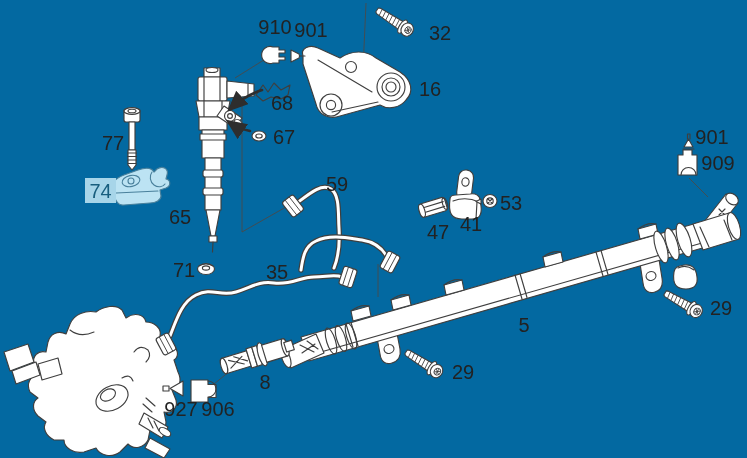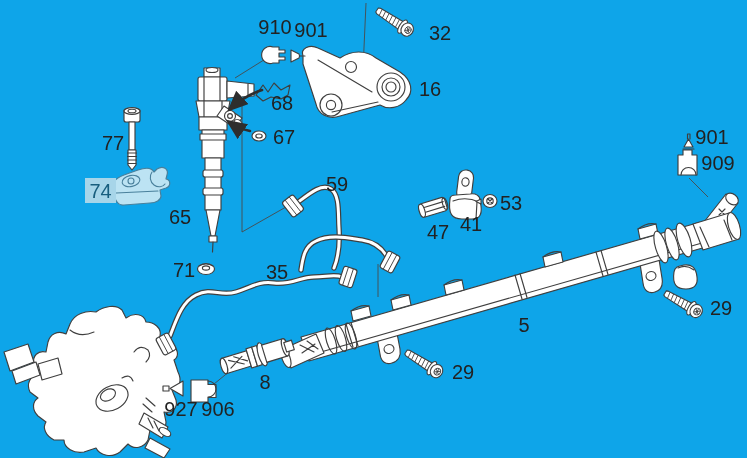--- a/index.html
+++ b/index.html
@@ -1,16 +1,16 @@
 <!DOCTYPE html>
 <html><head>
 <meta charset="utf-8">
 <style>
   html,body{margin:0;padding:0;background:#ffffff;}
-  .stage{position:relative;width:747px;height:458px;background:#0ea5e9;overflow:hidden;
+  .stage{position:relative;width:747px;height:458px;background:#0369a1;overflow:hidden;
          font-family:"Liberation Sans",sans-serif;}
   svg{display:block;}
   .ln{stroke:#3f3f3f;stroke-width:1.15;fill:none;stroke-linecap:round;stroke-linejoin:round;}
   .lnf{stroke:#3f3f3f;stroke-width:1.15;fill:#ffffff;stroke-linejoin:round;}
   .thin{stroke:#4a4a4a;stroke-width:0.9;fill:none;}
   .pipe-o{stroke:#3f3f3f;stroke-width:5.4;fill:none;stroke-linecap:round;}
   .pipe-i{stroke:#ffffff;stroke-width:3;fill:none;stroke-linecap:round;}
   .arrow{stroke:#2e2e2e;stroke-width:2.6;fill:none;stroke-linecap:round;}
   .lbl{font-family:"Liberation Sans",sans-serif;font-size:20px;fill:#222222;}
   .lbl-hl{font-family:"Liberation Sans",sans-serif;font-size:20px;fill:#185e7e;}

